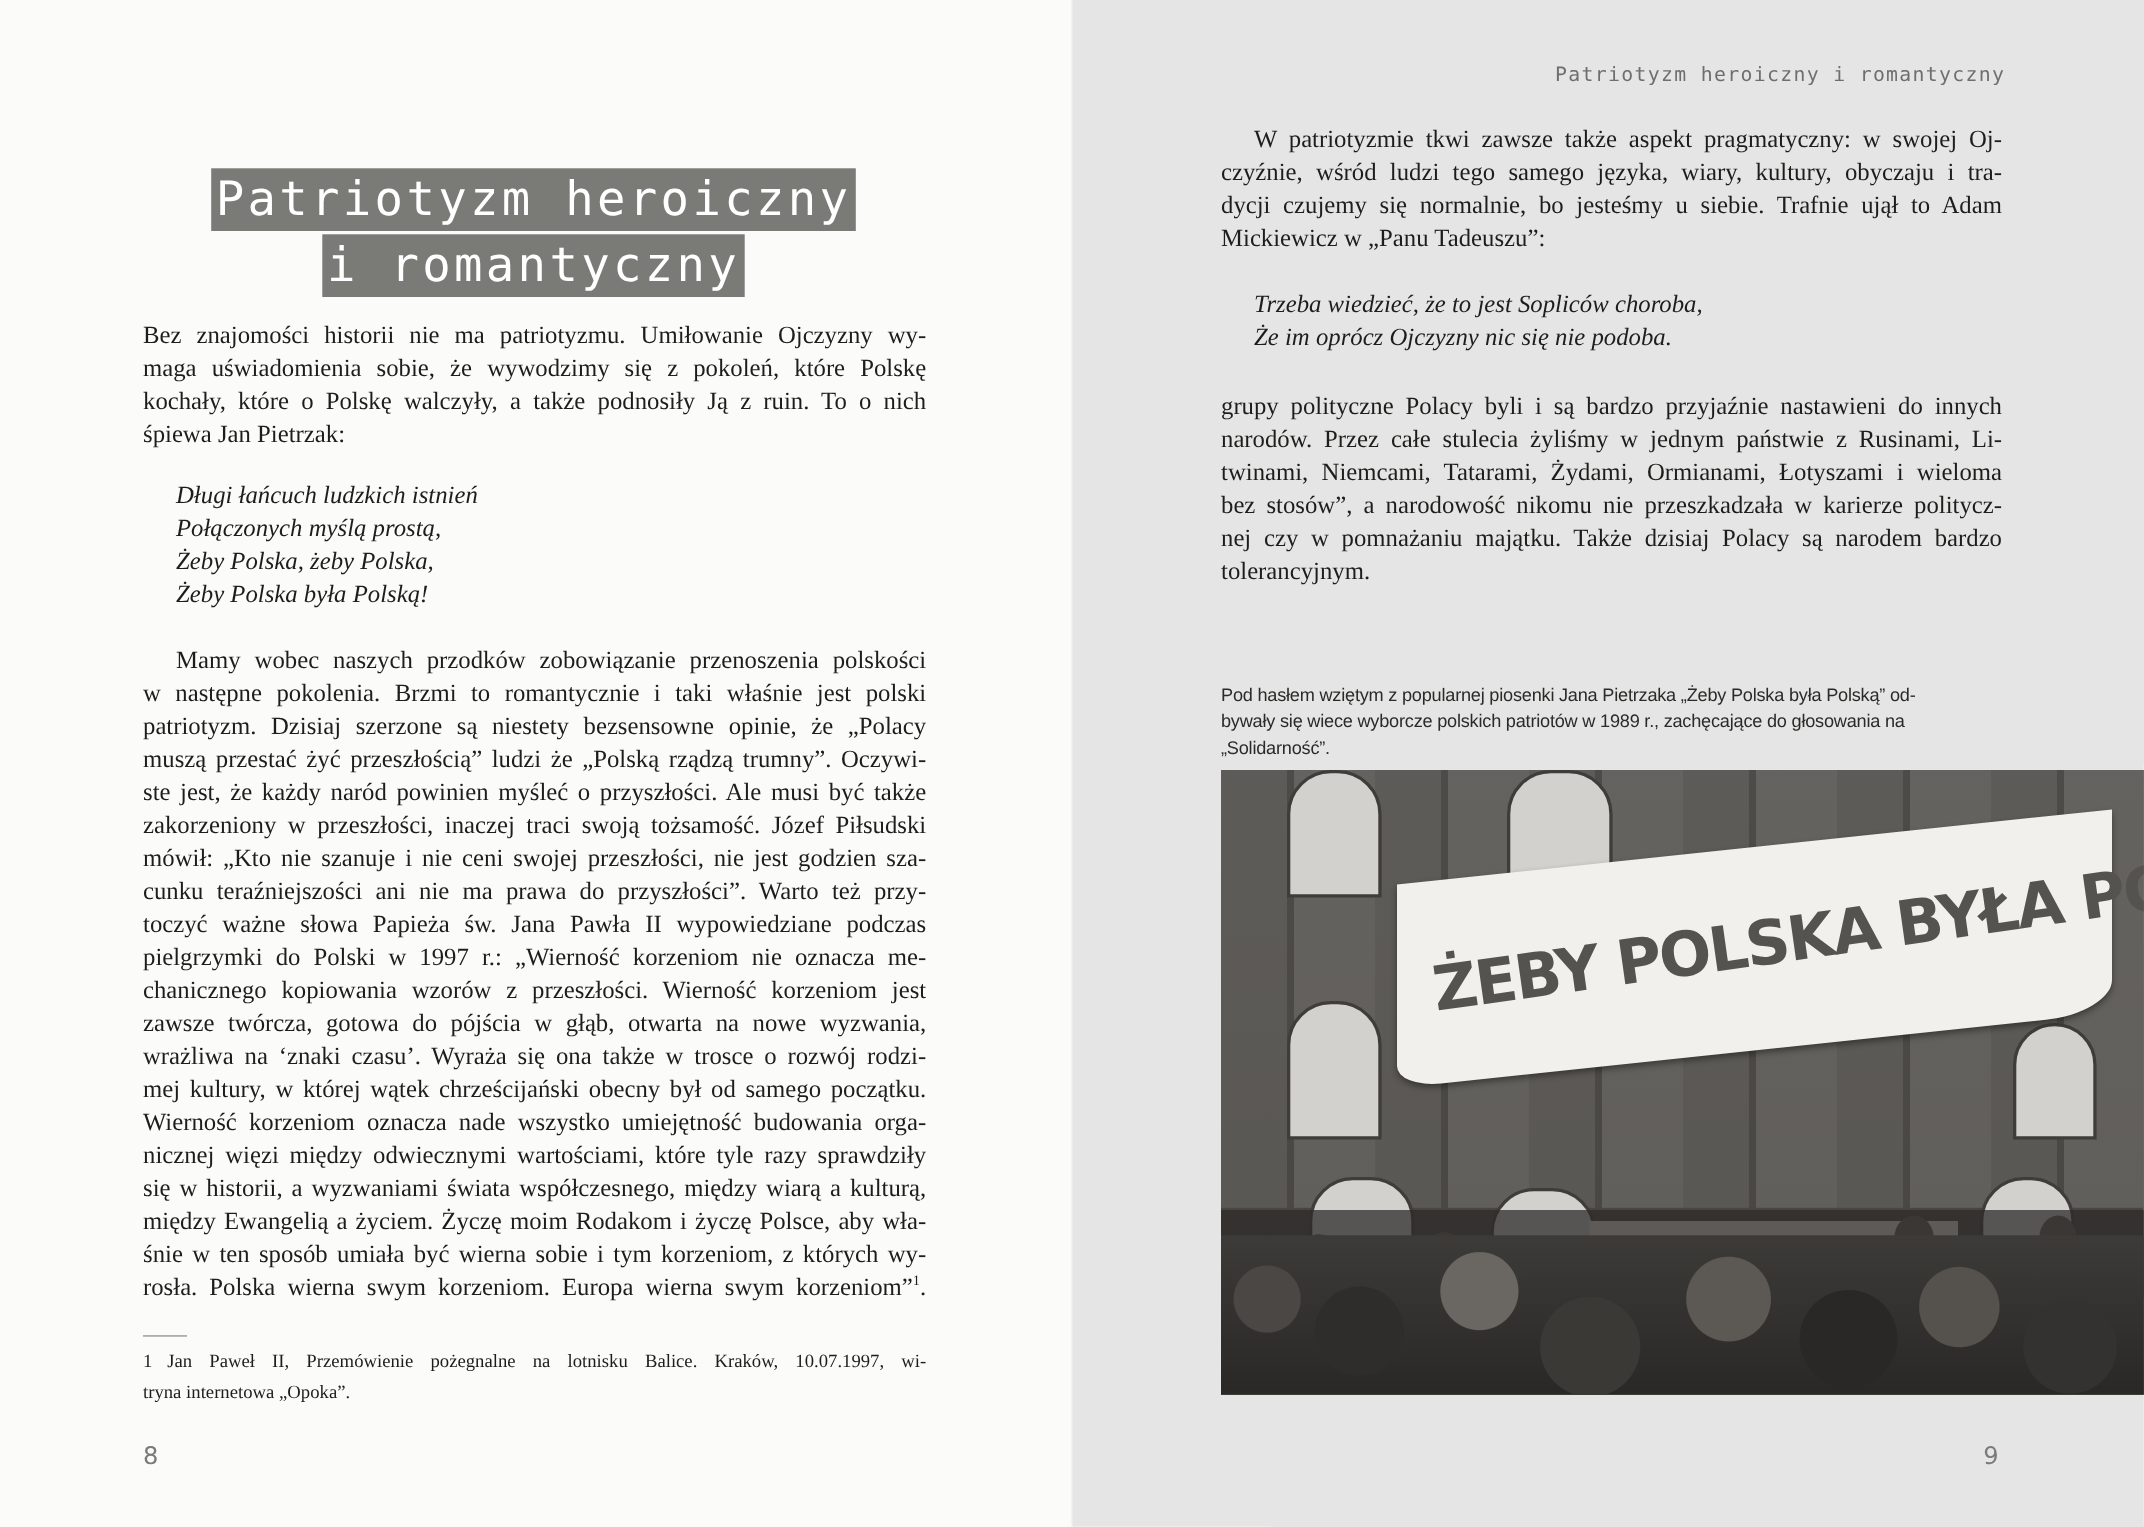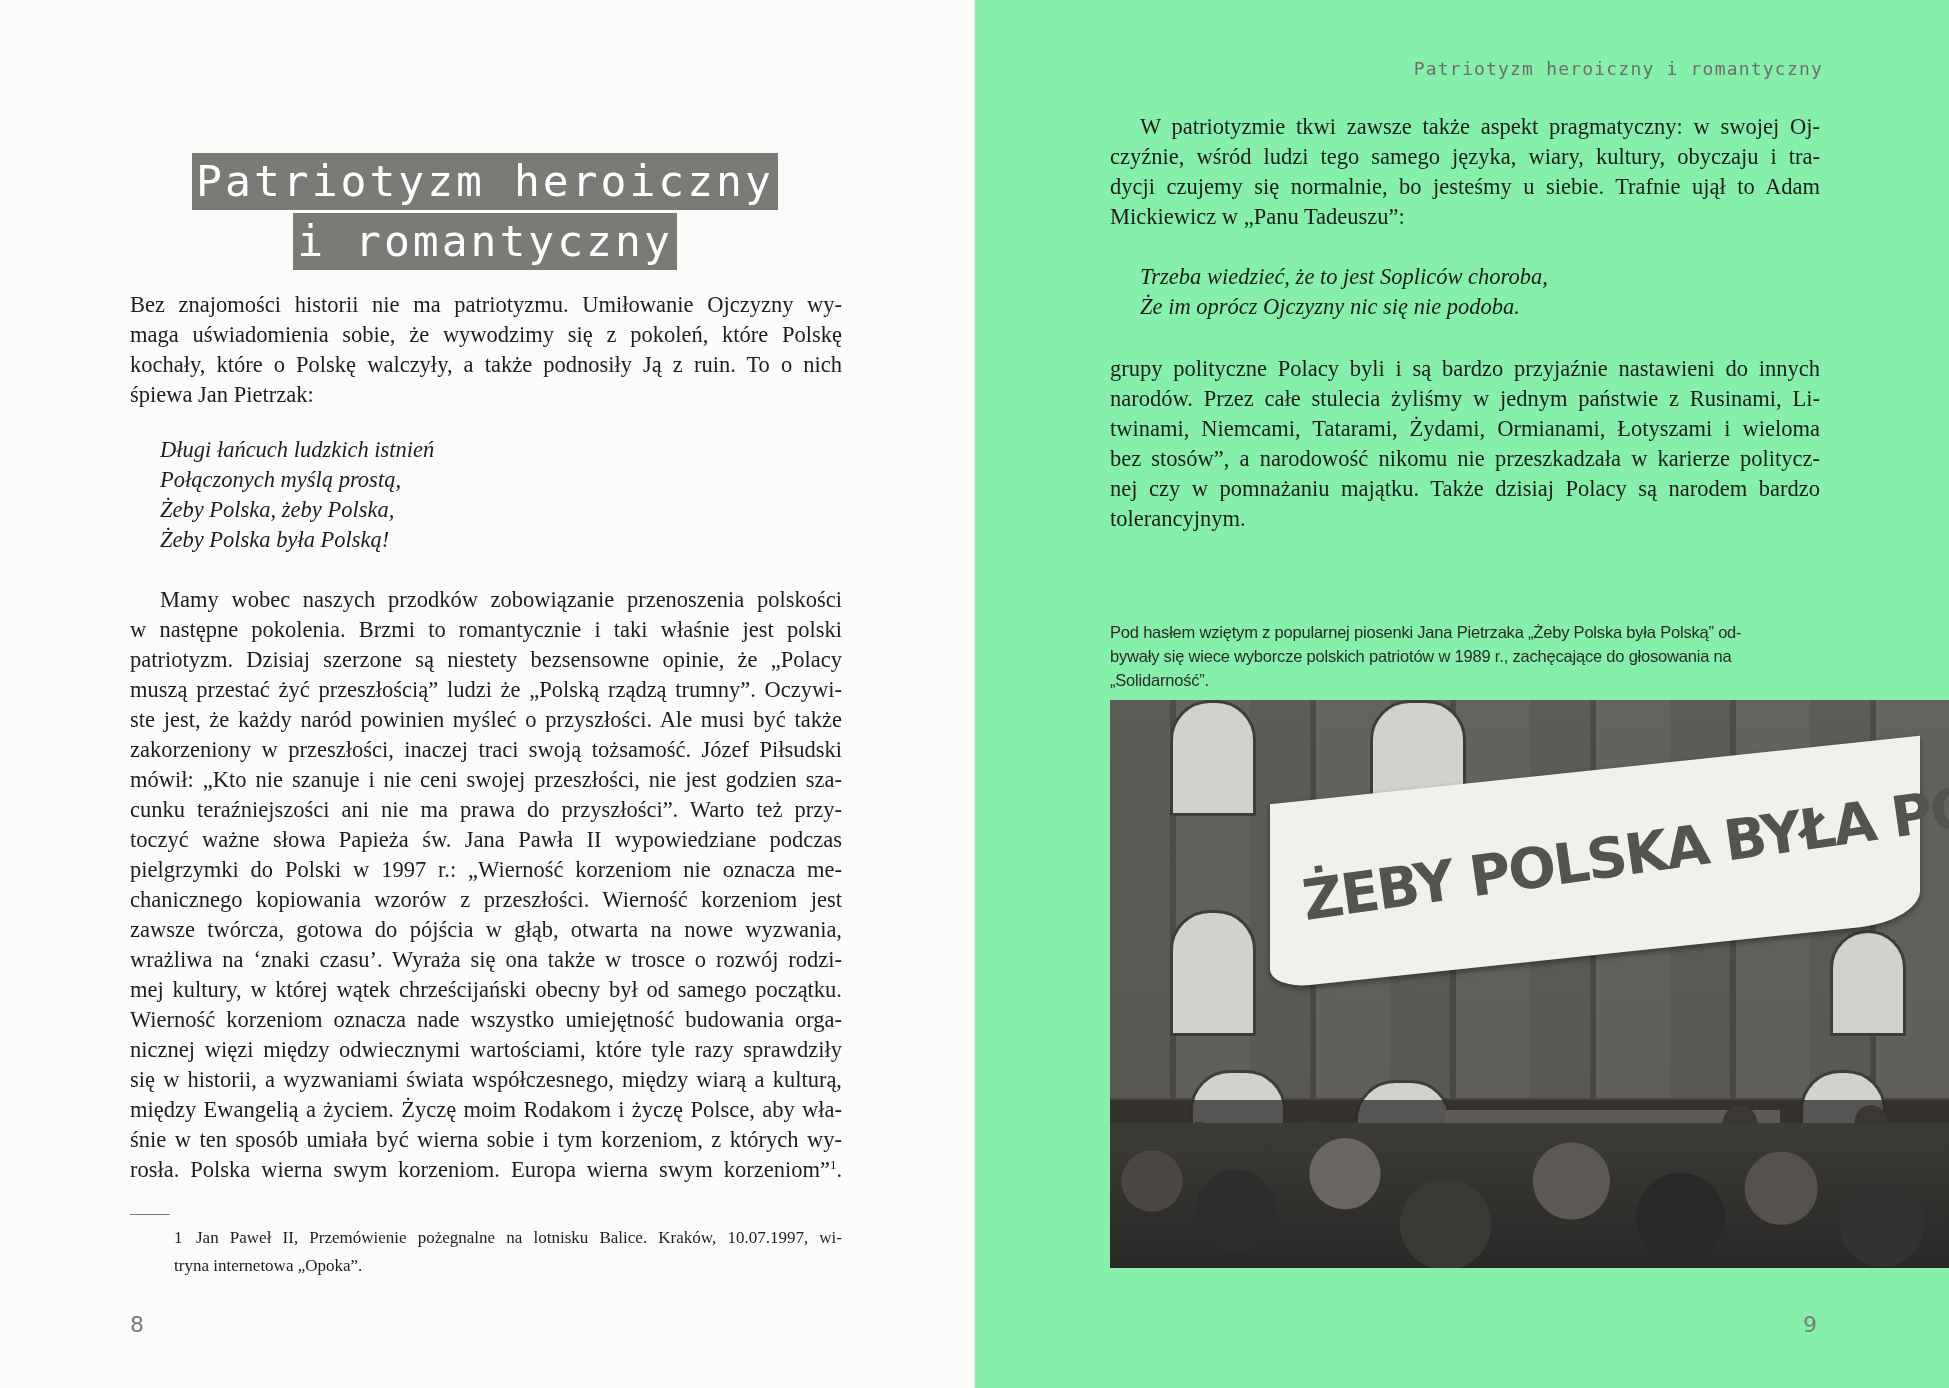--- a/index.html
+++ b/index.html
@@ -1,40 +1,40 @@
 <!DOCTYPE html>
 <html><head>
 <meta charset="utf-8">
 <style>
   html, body { margin:0; padding:0; }
   body { width:1949px; height:1388px; background:#fbfbfa; position:relative; overflow:hidden;
          font-family:"Liberation Serif","DejaVu Serif",serif; color:#1d1d1b; }
   .page { position:absolute; top:0; height:1388px; }
   .page.left { left:0; width:975px; background:#fbfbfa; }
-  .page.right { left:975px; width:974px; background:#86efac; }
+  .page.right { left:975px; width:974px; background:#e5e5e5; }
   .spine { position:absolute; left:974px; top:0; width:2px; height:1388px; background:linear-gradient(to right,#ececea,#f7f7f6); }
 
   .title-wrap { position:absolute; left:130px; top:113px; width:710px; text-align:center;margin-top:40px; }
   .title-line { display:inline-block; background:#7a7a77; color:#ffffff;
                 font-family:"DejaVu Sans Mono","Liberation Mono",monospace;
                 font-size:43px; line-height:57px; padding:0 4px; letter-spacing:3px; margin-bottom:3px; }
 
   .col { position:absolute; font-size:22.5px; line-height:30px; }
   .col.leftcol { left:130px; width:712px; }
   .col.rightcol { left:1110px; width:710px; }
   .line { white-space:nowrap; text-align:justify; text-align-last:justify; display:block; height:30px; }
   .line.last { text-align-last:left; }
   .line.indent { padding-left:30px; }
   .poem { font-style:italic; padding-left:30px; }
   .poem .pl { display:block; height:30px; white-space:nowrap; }
   sup { font-size:13px; line-height:0; vertical-align:super; }
 
   .fn-rule { position:absolute; left:130px; top:1214px; width:40px; height:1px; background:#7d7d7b; }
   .footnote { position:absolute; left:130px; top:1224px; width:712px; font-size:17px; line-height:28px; }
-  .footnote .line { height:28px;margin-left:44px; }
+  .footnote .line { height:28px; }
   .fn-num { display:inline-block; width:22px; }
 
   .running-head { position:absolute; right:128px; top:58px; font-family:"DejaVu Sans Mono","Liberation Mono",monospace;
                   font-size:18px; color:#6e6e6c; letter-spacing:1.2px; }
 
   .pagenum { position:absolute; top:1312px; font-family:"DejaVu Sans","Liberation Sans",sans-serif; font-size:22px; color:#7a7a78; }
   .pagenum.l { left:130px; }
 
   .caption { position:absolute; left:1110px; top:620px; width:720px; font-family:"Liberation Sans","DejaVu Sans",sans-serif;
              font-size:16.5px; line-height:24px; color:#2a2a28; letter-spacing:-0.2px; }

